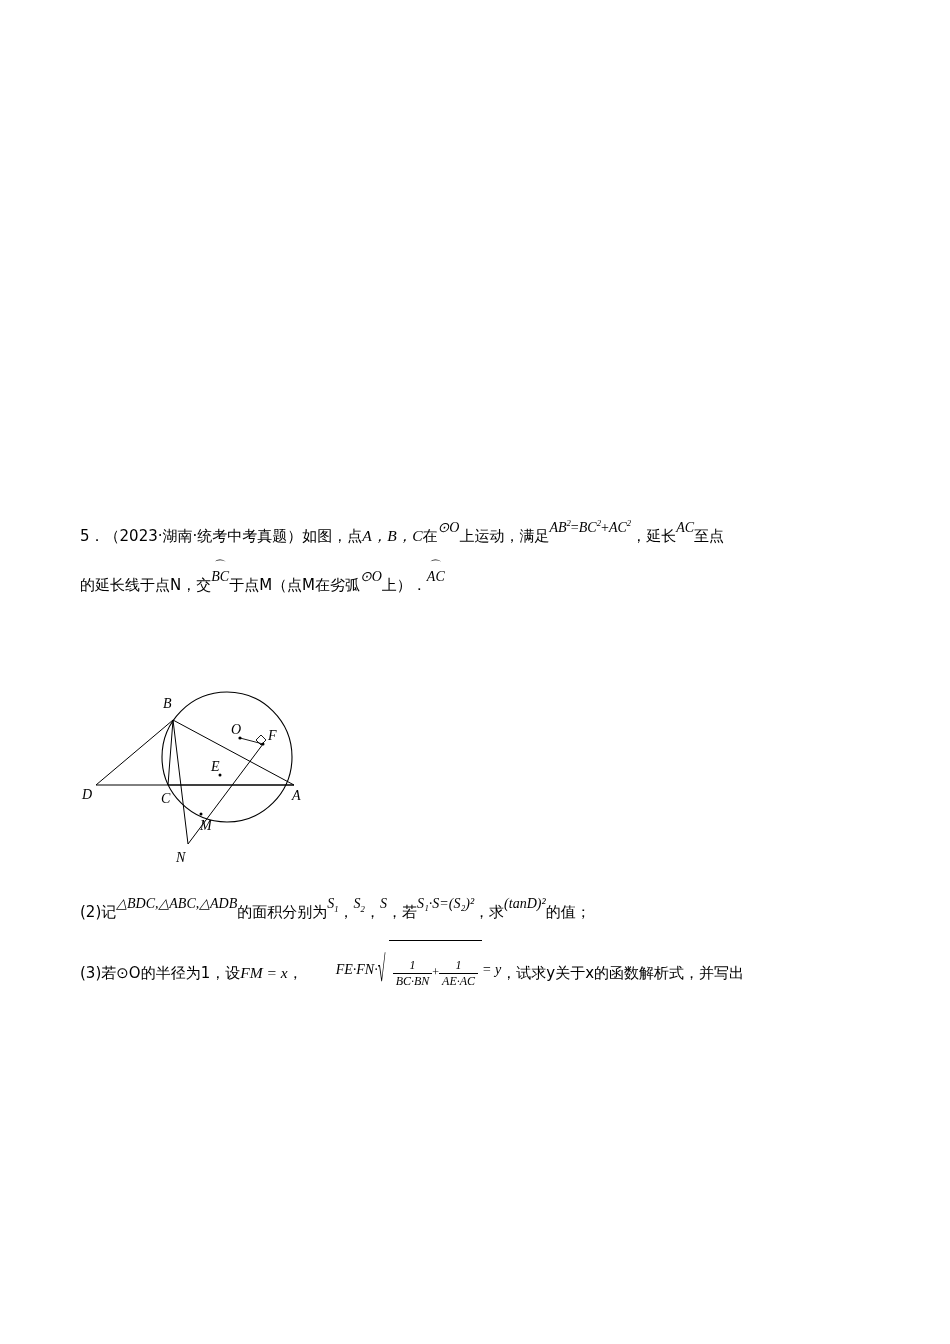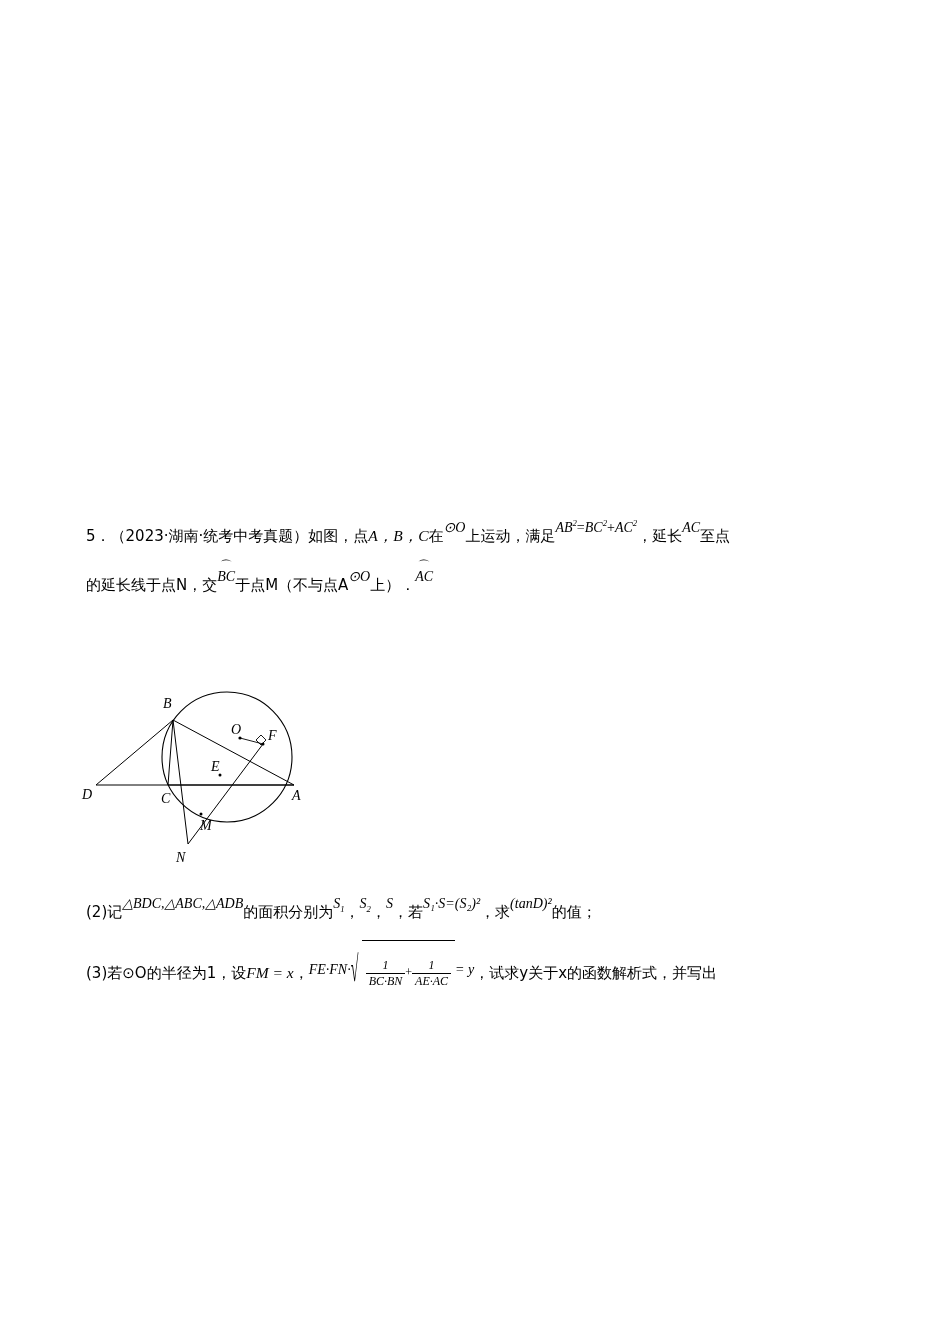--- a/index.html
+++ b/index.html
@@ -16,21 +16,21 @@
     overflow: hidden;
   }
   .page {
     position: absolute;
     left: 0; top: 0;
     width: 950px;
     height: 1344px;
   }
   .content {
     position: absolute;
-    left: 86px;
+    left: 80px;
     top: 510px;
     width: 790px;
   }
   .para {
     font-size: 15.5px;
     line-height: 44px;
     text-align: justify;
     margin: 0 0 4px 0;
   }
   .cn { font-family: "DejaVu Sans", sans-serif; font-size: 15px; }
@@ -105,37 +105,38 @@
     border-top: 1px solid #000;
     padding: 2px 4px 0 4px;
   }
   .bigmath {
     display: inline-block;
     position: relative;
     top: -4px;
     font-style: italic;
     font-size: 14px;
     white-space: nowrap;
+    margin-left: 33px;
   }
   .num-lbl { font-style: normal; }
 </style>
 </head>
 <body>
 
 <div class="page">
 
   <div class="content">
 
     <div class="para">
       <span class="cn">5．</span><span class="cn">（2023·湖南·统考中考真题）</span><span class="cn">如图，点</span><span class="it">A，B，C</span><span class="cn">在</span><span class="raised"><span>⊙O</span></span><span class="cn">上运动，满足</span><span class="raised"><span>AB</span><sup class="sp">2</sup><span class="num-lbl">=</span><span>BC</span><sup class="sp">2</sup><span class="num-lbl">+</span><span>AC</span><sup class="sp">2</sup></span><span class="cn">，延长</span><span class="raised"><span>AC</span></span><span class="cn">至点</span>
     </div>
 
 
     <div class="para">
-      <span class="cn">的延长线于点N，交</span><span class="arc">BC</span><span class="cn">于点M（不与点A</span><span class="raised"><span>⊙O</span></span><span class="cn">上）．</span><span class="arc">AC</span><span class="cn"></span>
+      <span class="cn">的延长线于点N，交</span><span class="arc">BC</span><span class="cn">于点M（点M在劣弧</span><span class="raised"><span>⊙O</span></span><span class="cn">上）．</span><span class="arc">AC</span><span class="cn"></span>
     </div>
 
   </div>
 
   <div class="figure">
     <svg width="340" height="200" viewBox="0 0 340 200">
 
       <circle cx="167" cy="85" r="65" fill="none" stroke="#000" stroke-width="1.1"></circle>
 
       <line x1="113" y1="48" x2="234" y2="113" stroke="#000" stroke-width="1"></line>

